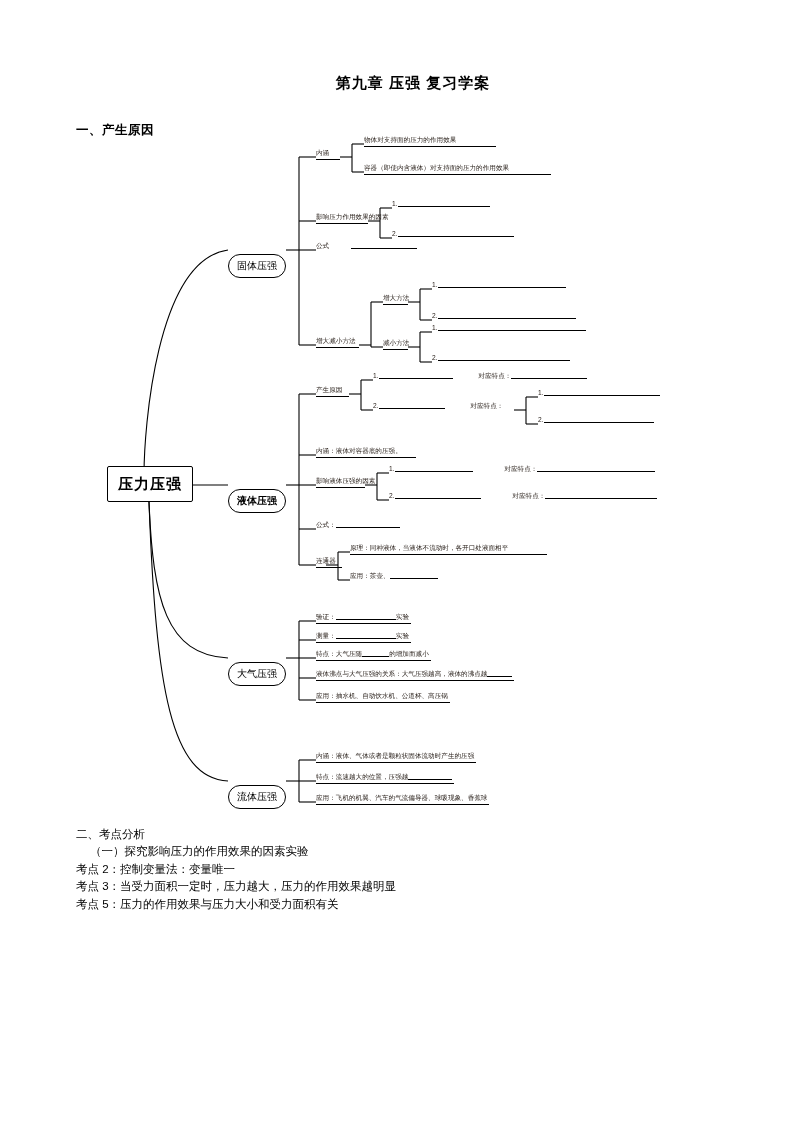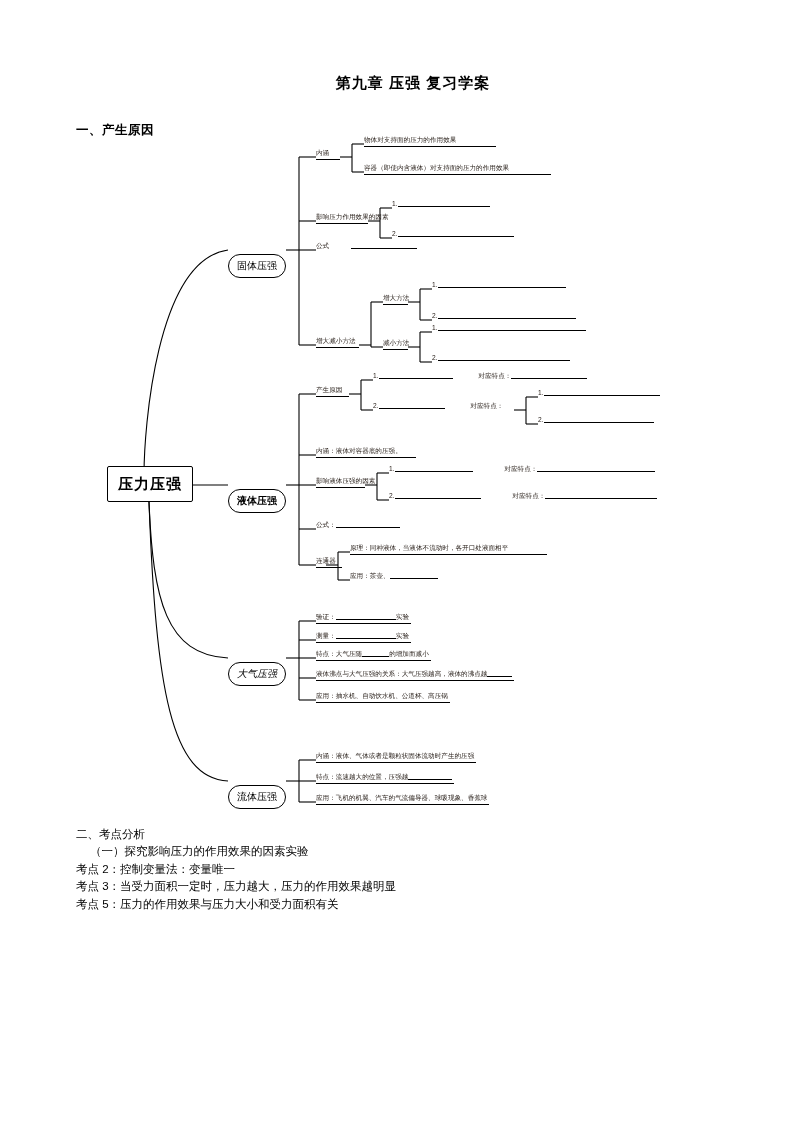--- a/index.html
+++ b/index.html
@@ -143,21 +143,21 @@
         <path d="M 283 630 L 300 630"></path>
         <path d="M 283 651 L 300 651"></path>
         <path d="M 283 672 L 300 672"></path>
       </g>
     </svg>
 
     <div class="node root" style="left:82px;top:336px;width:86px;height:36px;margin-left:9px;">压力压强</div>
 
     <div class="node oval" style="left:212px;top:108px;width:58px;height:24px;">固体压强</div>
     <div class="node oval" style="left:212px;top:343px;width:58px;height:24px;font-weight:bold;">液体压强</div>
-    <div class="node oval" style="left:212px;top:516px;width:58px;height:24px;font-style:italic;">大气压强</div>
+    <div class="node oval" style="left:212px;top:516px;width:58px;height:24px;">大气压强</div>
     <div class="node oval" style="left:212px;top:639px;width:58px;height:24px;">流体压强</div>
 
     <div class="leaf" style="left:300px;top:18px;border-bottom:.8px solid #000;width:24px;padding-bottom:1px;">内涵</div>
 
     <div class="leaf" style="left:348px;top:5px;border-bottom:.8px solid #000;width:132px;padding-bottom:1px;">物体对支持面的压力的作用效果</div>
     <div class="leaf" style="left:348px;top:33px;border-bottom:.8px solid #000;width:187px;padding-bottom:1px;">容器（即使内含液体）对支持面的压力的作用效果</div>
 
     <div class="leaf" style="left:300px;top:82px;border-bottom:.8px solid #000;width:52px;padding-bottom:1px;">影响压力作用效果的因素</div>
     <div class="leaf" style="left:376px;top:69px;">
       <span>1.</span><span class="blank" style="width:92px;"></span>

